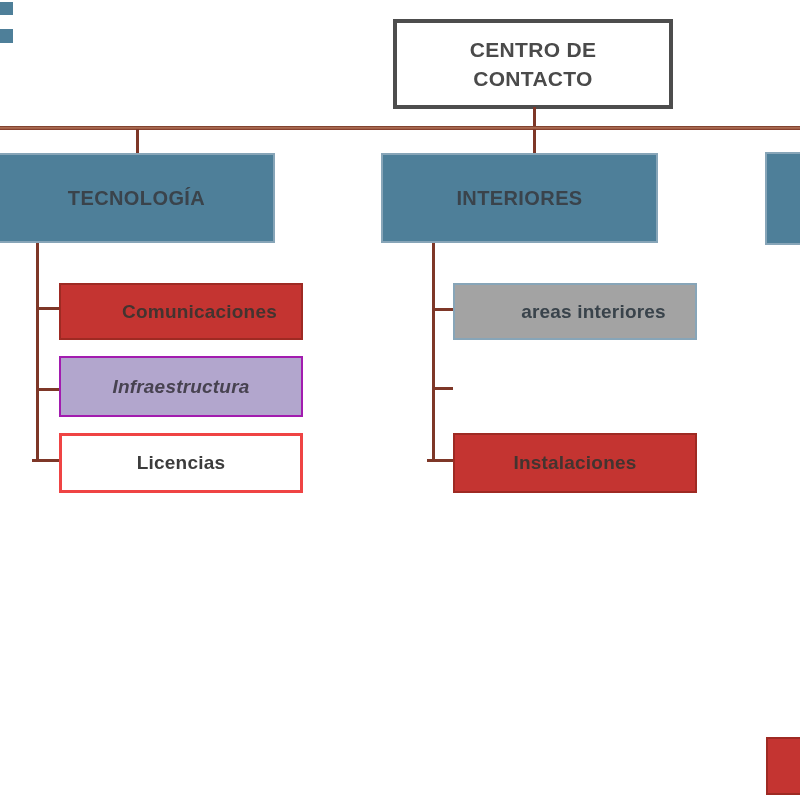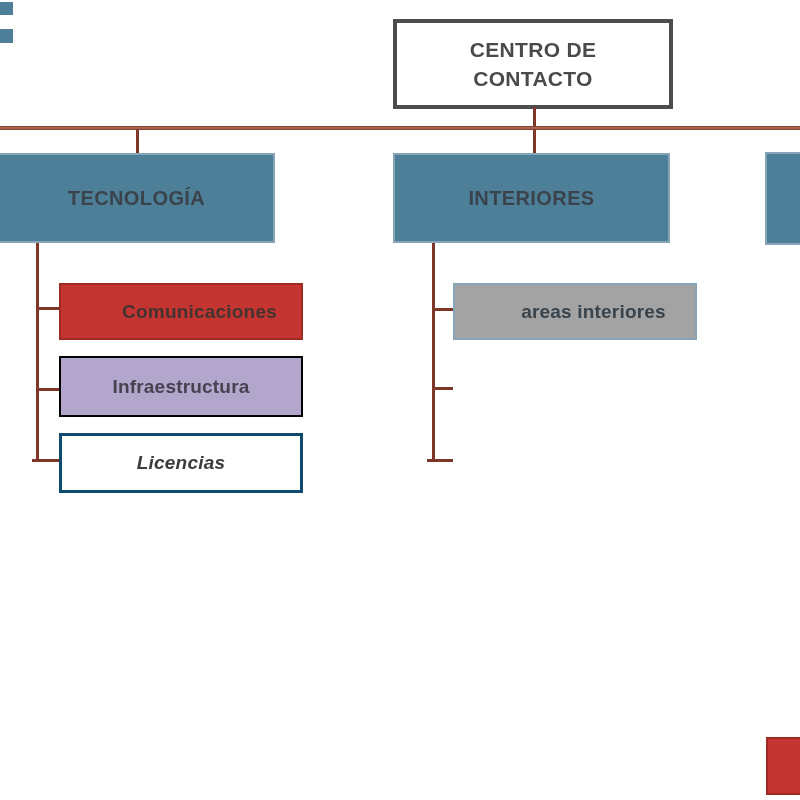--- a/index.html
+++ b/index.html
@@ -21,30 +21,30 @@
     font-size:21px;color:#4a4a4a;line-height:1.4;padding:0 40px;
     letter-spacing:.3px;
     align-items:center;
   }
 
   .branch-box{
     height:90px;background:#4e7f99;border:2px solid #87a5b8;
     font-size:20px;color:#3a434b;letter-spacing:.4px;
   }
   .branch-tecnologia{left:-2px;top:153px;width:277px;}
-  .branch-interiores{left:393px;top:153px;width:277px;}
+  .branch-interiores{left:381px;top:153px;width:277px;}
   .branch-partial-right{left:765px;top:152px;width:40px;height:93px;}
 
   .child-box{
     width:244px;font-size:19px;letter-spacing:.2px;
   }
   .style-teal{background:#a3a3a3;border:2px solid #87a5b8;color:#39434b;}
   .style-red{background:#c43431;border:2px solid #9e2a23;color:#433430;}
-  .style-purple{background:#b2a6cd;border:2px solid #000000;color:#474250;}
-  .style-white{background:#ffffff;border:3px solid #0c4a6e;color:#3c3c3c;font-style:italic;}
+  .style-purple{background:#b2a6cd;border:2px solid #a21caf;color:#474250;font-style:italic;}
+  .style-white{background:#ffffff;border:3px solid #ef4444;color:#3c3c3c;}
 
   .col1{left:59px;}
   .col2{left:453px;}
   .row1{top:283px;height:57px;padding-left:37px;}
   .row2{top:356px;height:61px;}
   .row3{top:433px;height:60px;}
 
   .hline-main{
     position:absolute;left:0;top:126px;width:800px;height:4px;
     background:linear-gradient(180deg,#6e3020 0%,#b5765a 45%,#7a3424 100%);
@@ -115,14 +115,17 @@
   <div class="box child-box col1 row2 style-purple">
     <span>Infraestructura</span>
   </div>
   <div class="box child-box col1 row3 style-white">
     <span>Licencias</span>
   </div>
 
   <div class="box child-box col2 row1 style-teal">
     <span>areas interiores</span>
   </div>
+  <div class="box child-box col2 row3 style-red">
+    <span>Instalaciones</span>
+  </div>
 
 </div>
 
 </body></html>

